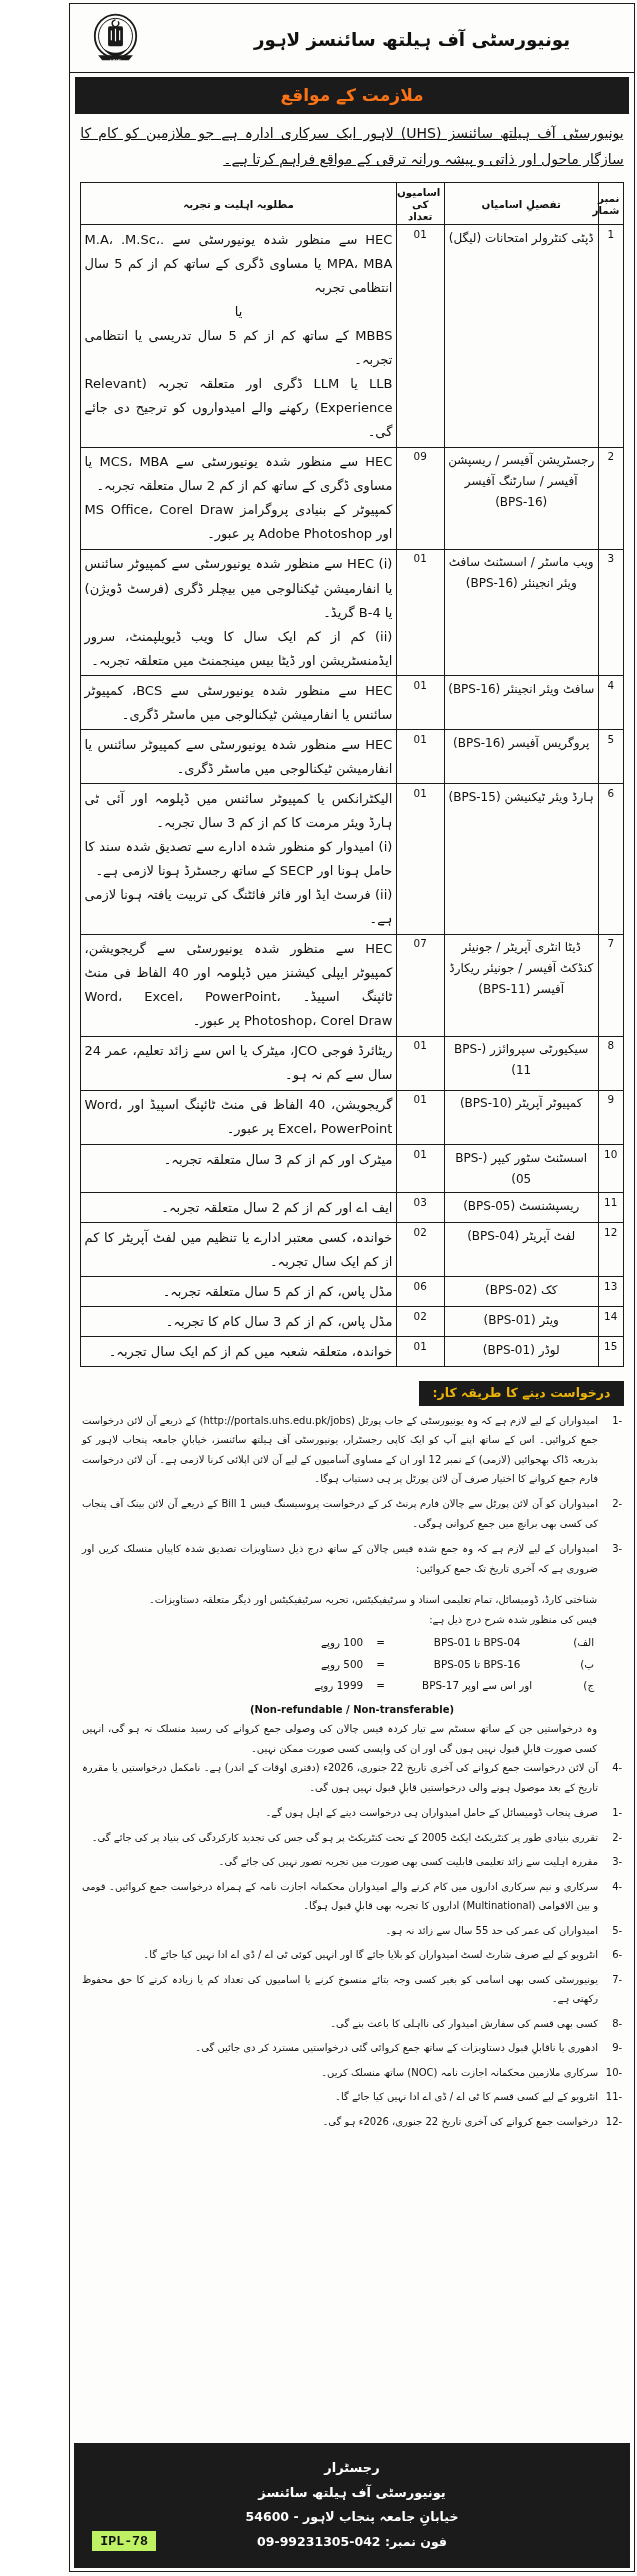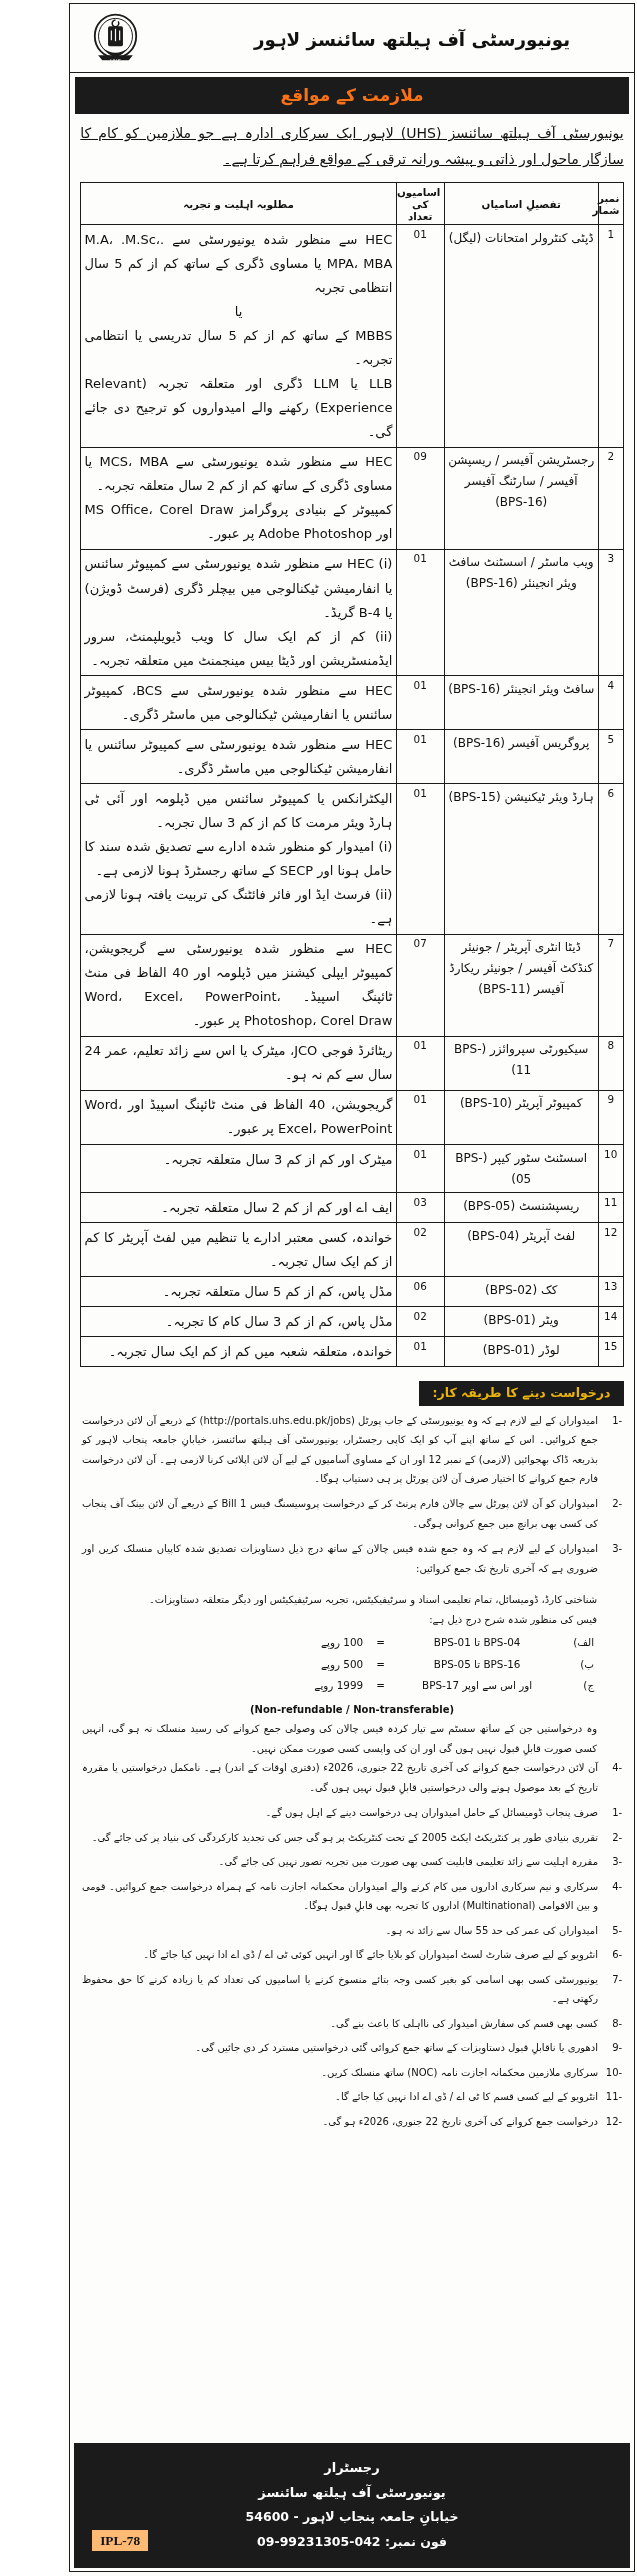--- a/index.html
+++ b/index.html
@@ -184,26 +184,26 @@
     text-align:center;
     position:relative;
     min-height:125px;
     box-sizing:border-box;
   }
   .footer .f-line{font-size:13px;line-height:1.95;font-weight:bold;}
   .footer .f-line.small{font-size:12.5px;}
   .ipl{
     position:absolute;
     left:18.3px;bottom:16.6px;
-    background:#fdba74;color:#111111;
+    background:#bef264;color:#111111;
     font-weight:bold;
     font-size:13.3px;
     padding:2.5px 8.3px;
     direction:ltr;
-    font-family:Liberation Serif, serif;
+    font-family:Liberation Mono, monospace;
   }
   .spacer{flex:1 1 auto;}
 </style>
 </head>
 <body>
 
 <div class="page">
   <div class="outer-frame">
 
     <div class="masthead">

